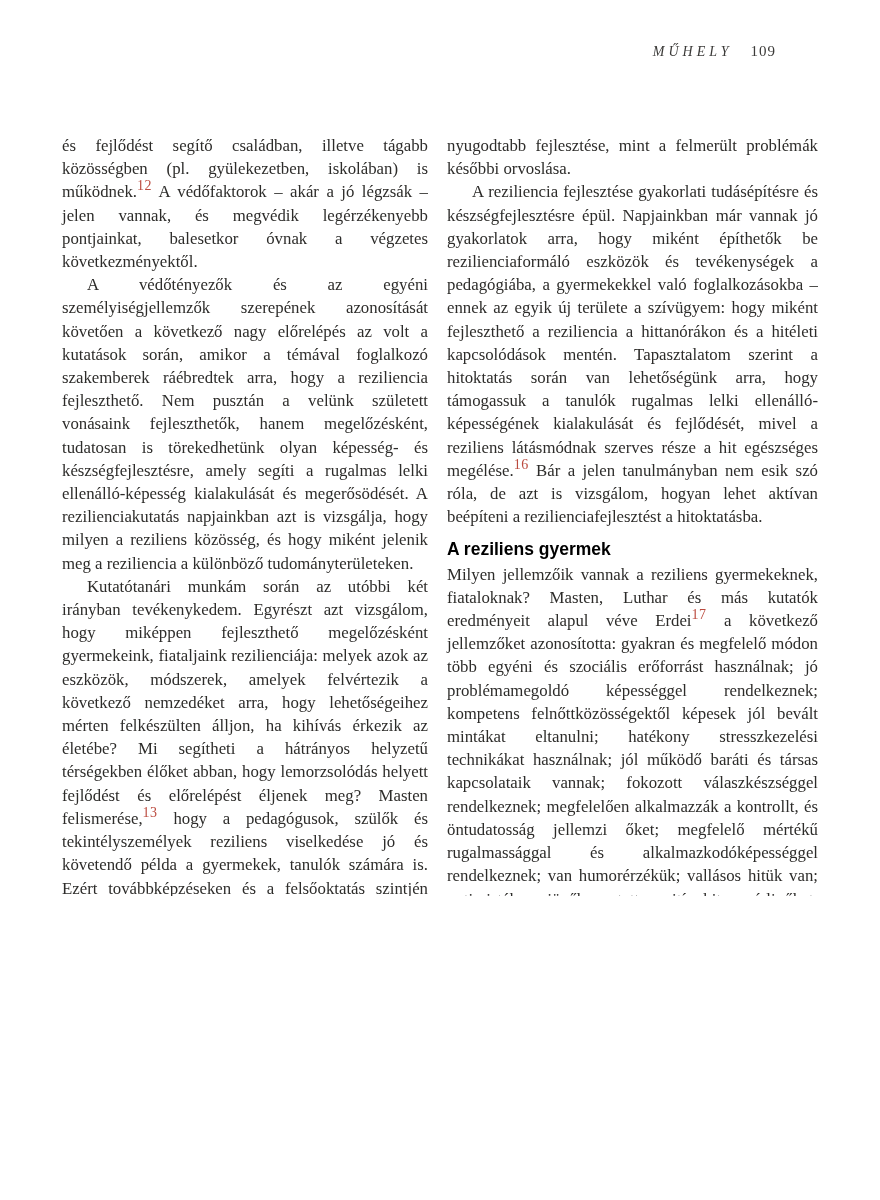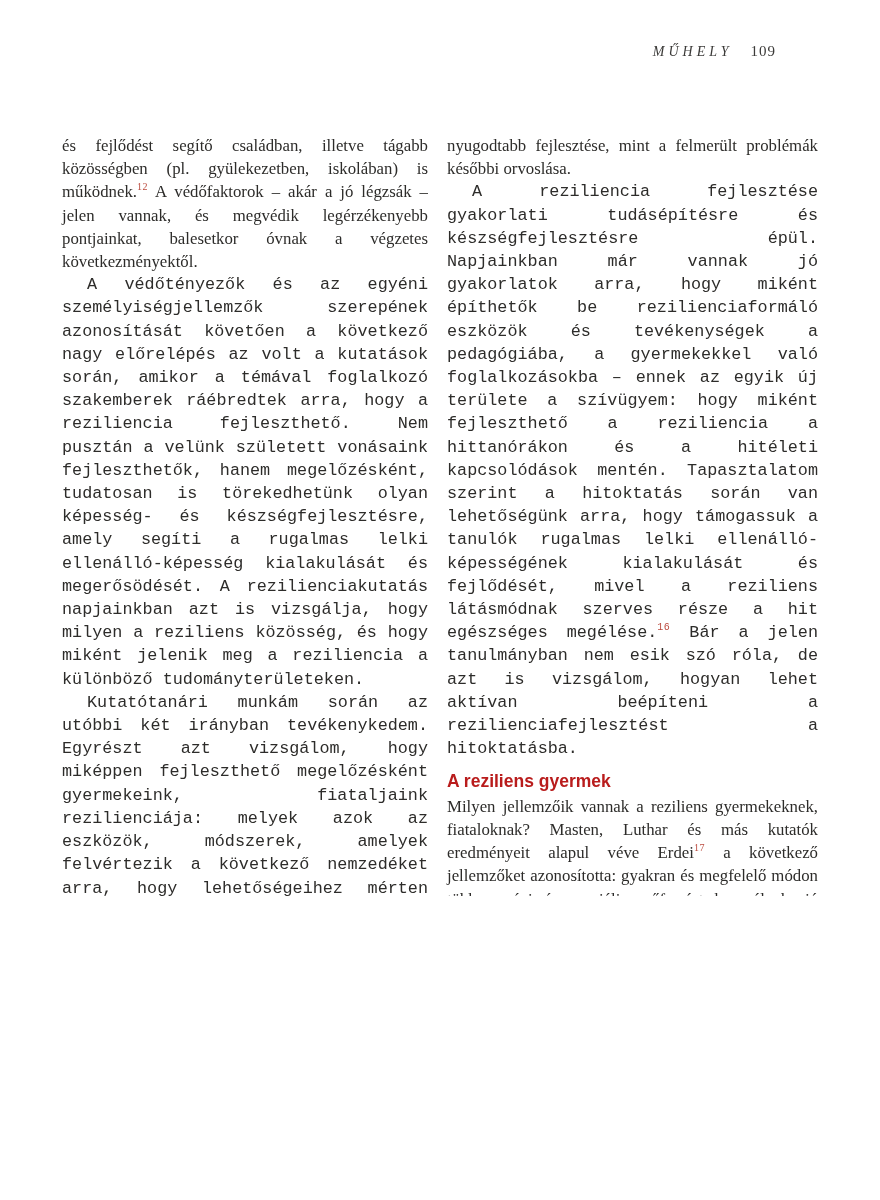--- a/index.html
+++ b/index.html
@@ -47,35 +47,35 @@
   .body-para {
     margin: 0;
     font-size: 16.8px;
     line-height: 23.2px;
     text-align: justify;
     text-justify: inter-word;
     hyphens: auto;
     -webkit-hyphens: auto;
     color: #2d2c2a;
   }
-  .body-para.indent { text-indent: 25px; font-family: Liberation Mono, monospace; }
+  .body-para.indent { text-indent: 25px; }
   sup.fn-ref {
-    font-size: 10px;
+    font-size: 14px;
     line-height: 0;
     vertical-align: super;
     color: #bb4a3e;
     letter-spacing: 0.5px;
   }
   h2.subhead {
     margin: 10px 0 1px 0;
     font-family: "Liberation Sans", sans-serif;
     font-weight: bold;
     font-size: 17.5px;
     line-height: 23.2px;
-    color: #b91c1c;
+    color: #000000;
   }
 </style>
 </head>
 <body>
 
 <div class="page">
 
   <div class="running-head">
     <span class="section">MŰHELY</span>
     <span class="pagenum">109</span>

